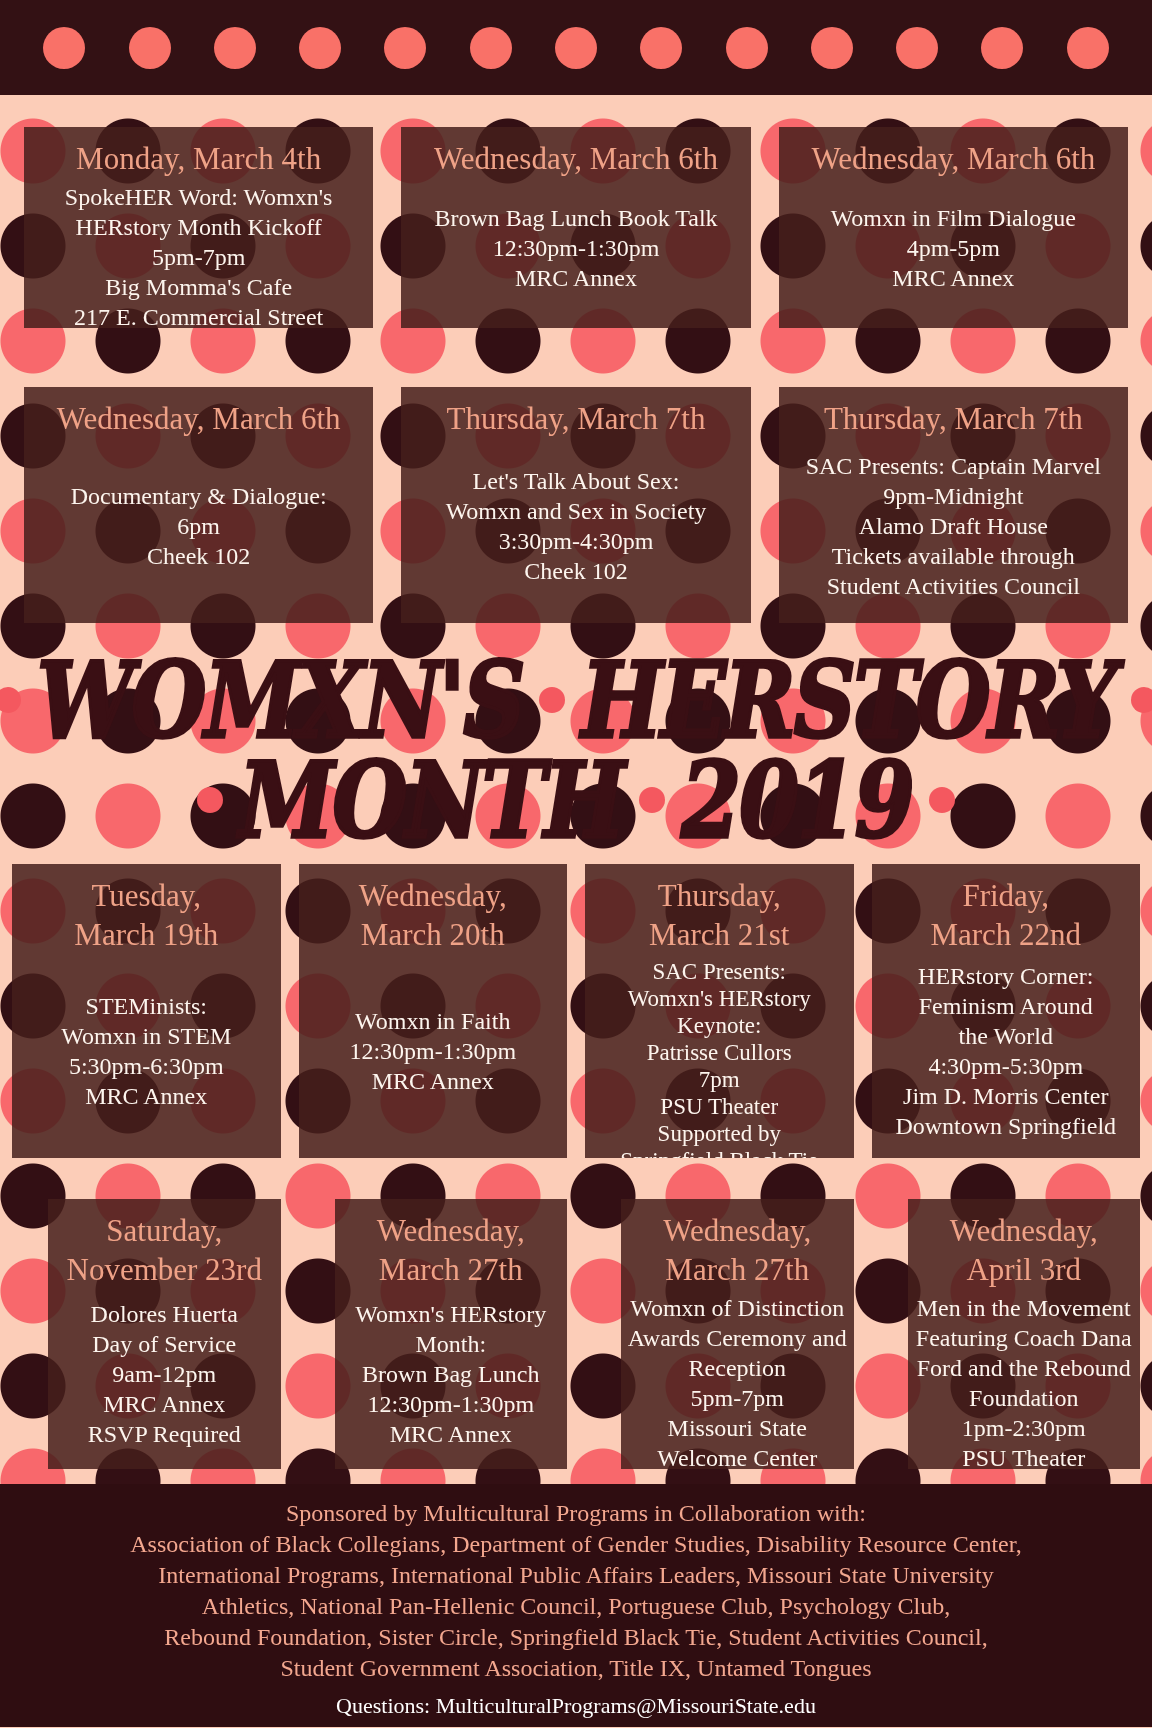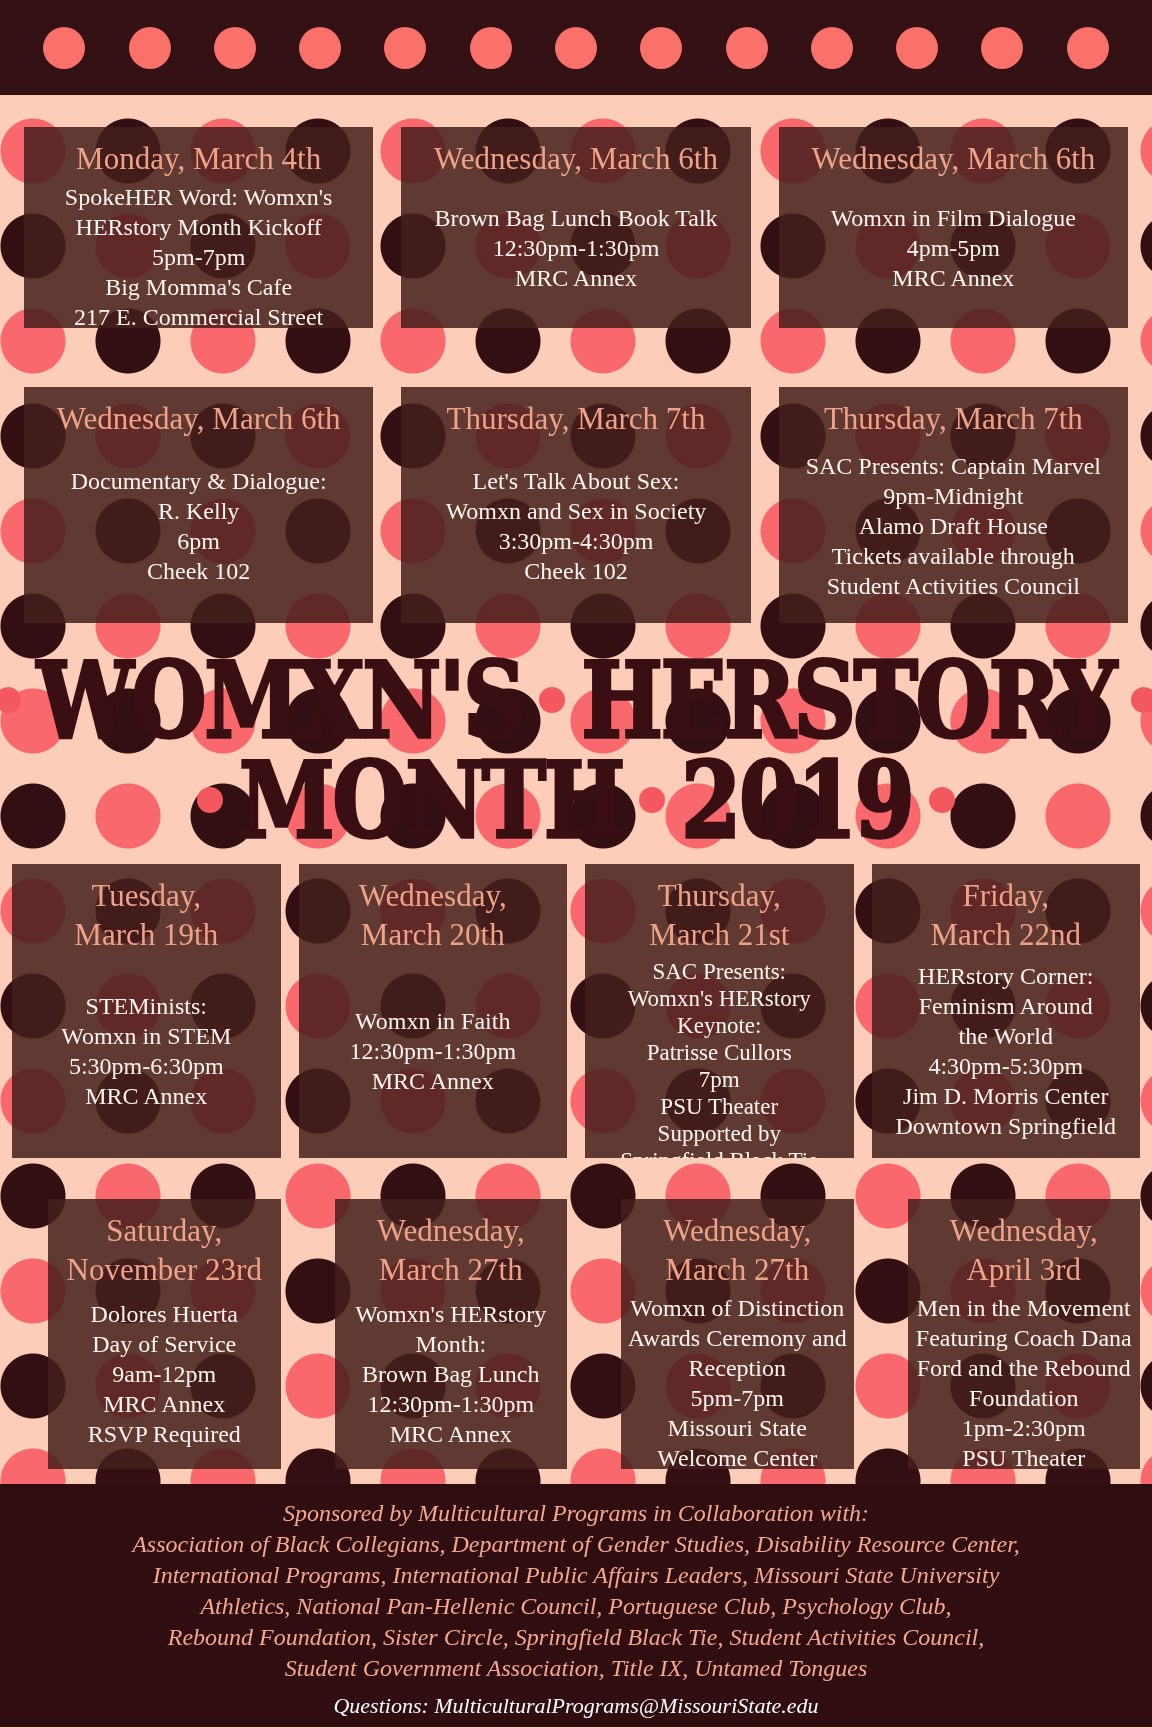--- a/index.html
+++ b/index.html
@@ -39,33 +39,33 @@
     text-align:center; padding:12px 5px 10px; overflow:hidden;
   }
   .card .date{
     color:#efa287; font-weight:normal; font-size:31px; line-height:39px;
   }
   .card .body{ flex:1; display:flex; flex-direction:column; justify-content:center; padding:4px 0; }
   .card .body p{ color:#fdf5ee; font-size:24px; line-height:30px; }
   #row-c .tight .body p{ line-height:27px; font-size:23px; }
 
   
-  .title{ margin-top:27px; height:200px; }
+  .title{ margin-top:27px; height:200px;font-style:italic; }
   .title-line{ height:100px; display:flex; align-items:center; justify-content:center; gap:16px; }
   .title-word{
     font-family:"DejaVu Serif", serif; font-weight:bold; font-size:86px; line-height:1;
     color:#3a0f14; -webkit-text-stroke:3px #3a0f14; letter-spacing:-2px;
     transform:scaleY(1.22); display:inline-block; white-space:nowrap;
   }
   .title-dot{ width:26px; height:26px; border-radius:50%; background:#f4585f; flex:0 0 auto; }
 
   
   .footer{
     margin-top:15px; height:243px; background:#2f0d11;
-    text-align:center; padding-top:14px;font-style:italic;
+    text-align:center; padding-top:14px;
   }
   .footer p{ color:#f3a78f; font-size:24px; line-height:31px; }
   .footer .questions{ color:#ffffff; font-size:22px; line-height:42px; margin-top:1px; }
 </style>
 </head>
 <body>
 
 <div class="poster">
 
   <header class="topbar">
@@ -111,21 +111,20 @@
         <p>MRC Annex</p>
       </div>
     </article>
   </section>
 
   <section class="grid3" id="row-b">
     <article class="card">
       <h2 class="date">Wednesday, March 6th</h2>
       <div class="body">
         <p>Documentary &amp; Dialogue:</p>
-        <p>R. Kelly</p>
         <p>6pm</p>
         <p>Cheek 102</p>
       </div>
     </article>
     <article class="card">
       <h2 class="date">Thursday, March 7th</h2>
       <div class="body">
         <p>Let's Talk About Sex:</p>
         <p>Womxn and Sex in Society</p>
         <p>3:30pm-4:30pm</p>

